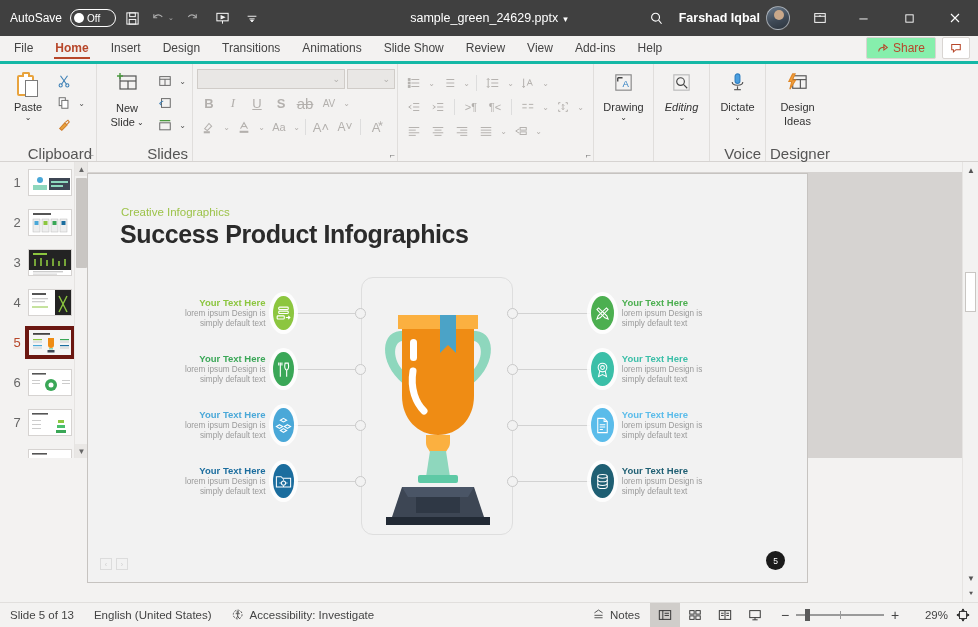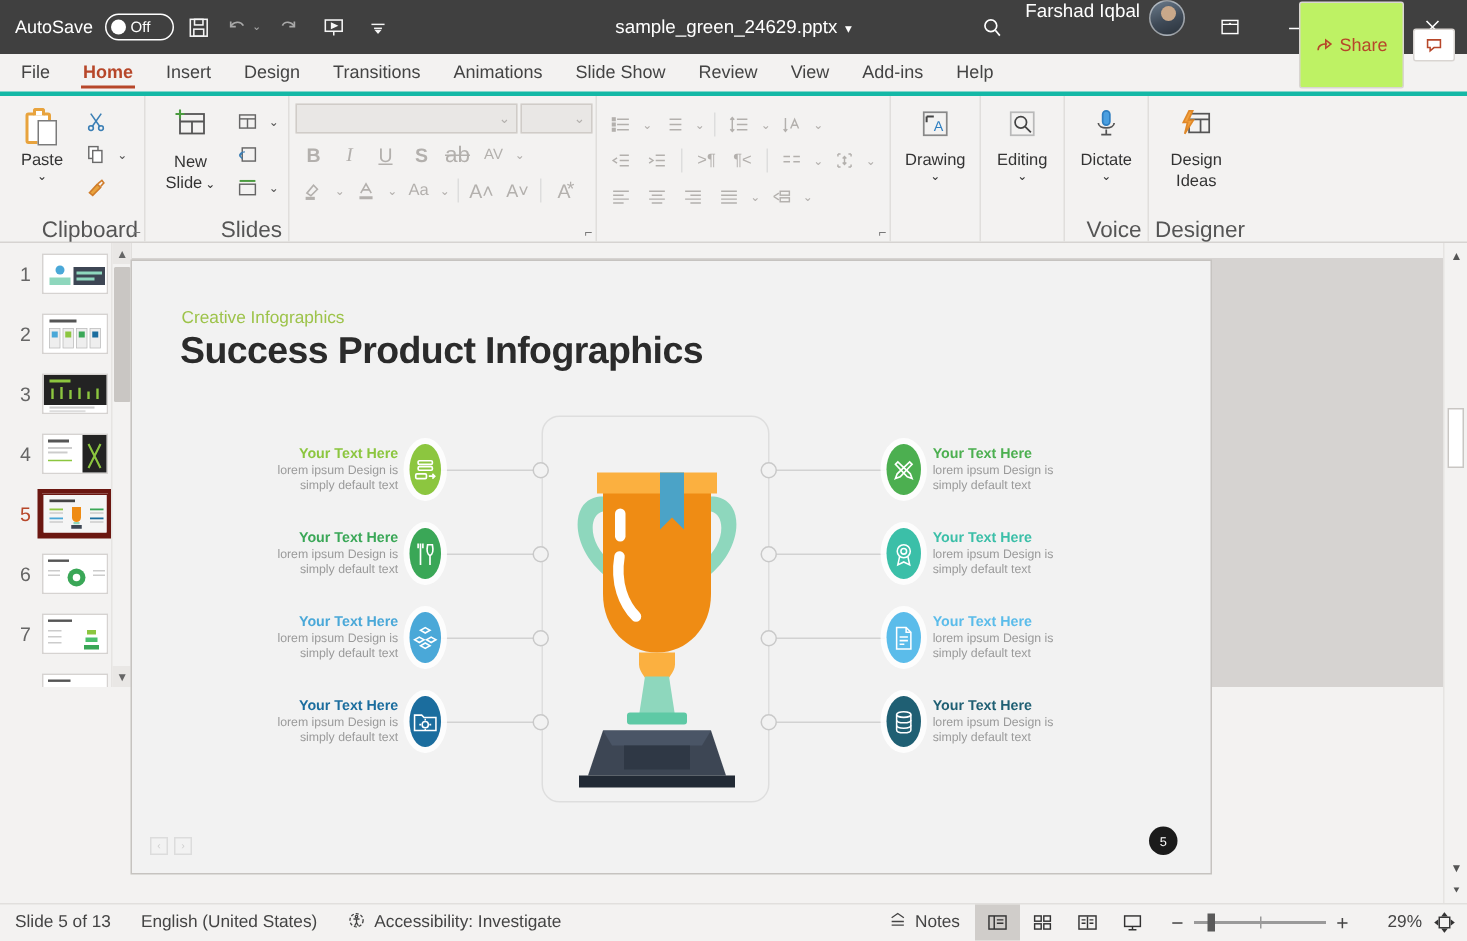--- a/index.html
+++ b/index.html
@@ -25,21 +25,21 @@
   .tb-icon {
     width:28px; height:28px; display:flex; align-items:center; justify-content:center;
     font-size:15px; color:#fff; opacity:.95; cursor:default;
   }
   .tb-icon.dim { opacity:.55; }
   .tb-title {
     position:absolute; left:0; right:0; text-align:center; font-size:12.5px;
     pointer-events:none;
   }
   .tb-title span.caret { font-size:9px; margin-left:5px; }
-  .tb-right { margin-left:auto; display:flex; height:100%; }
+  .tb-right { margin-left:auto; display:flex; align-items:center; height:100%;font-weight:bold; }
   .search-ic { width:44px; display:flex; align-items:center; justify-content:center; font-size:16px;}
   .user-name { font-size:12.5px; padding-right:6px; }
   .avatar {
     width:24px;height:24px;border-radius:50%;
     background:linear-gradient(160deg,#6b7b8c 0%,#3f4a57 55%,#2b333c 100%);
     border:1px solid rgba(255,255,255,.5); margin-right:10px; position:relative; overflow:hidden;
   }
   .avatar:after{content:"";position:absolute;width:10px;height:10px;border-radius:50%;
     background:#c9a88a;left:7px;top:3px;}
   .ribbon-btn { width:40px; display:flex; align-items:center; justify-content:center; font-size:14px;}
@@ -52,22 +52,22 @@
   .tab {
     font-size:12px; color:#444; padding:4px 11px 6px; position:relative; white-space:nowrap;
   }
   .tab.first { padding-left:14px; }
   .tab.active { color:#b7472a; font-weight:600; }
   .tab.active:after {
     content:""; position:absolute; left:10px; right:10px; bottom:2px; height:2.5px; background:#b7472a;
   }
   .tabbar-right { margin-left:auto; display:flex; align-items:center; gap:6px; padding:0 8px 2px 0;}
   .share-btn {
-    border:1px solid #d9d5d2; background:#bef264; color:#b7472a; font-size:12px;
-    padding:21px 10px; display:flex; align-items:center; gap:4px; border-radius:2px;
+    border:1px solid #d9d5d2; background:#86efac; color:#b7472a; font-size:12px;
+    padding:3px 10px; display:flex; align-items:center; gap:4px; border-radius:2px;
   }
   .cmt-btn {
     border:1px solid #d9d5d2; background:#fff; color:#b7472a; font-size:12px;
     width:28px; height:22px; display:flex; align-items:center; justify-content:center; border-radius:2px;
   }
   
   .ribbon {
     height:98px; background:#f3f2f1; display:flex; align-items:stretch;
     border-bottom:1px solid #d6d3d1; position:relative;
   }
@@ -573,21 +573,21 @@
           </svg>
         </span>
         <span class="lbl">Drawing</span>
         <span class="cv">⌄</span>
       </div>
     </div>
     <div class="rgroup-label"></div>
   </div>
 
   <div class="rgroup" style="width:56px;">
-    <div class="rgroup-body" style="justify-content:flex-end;">
+    <div class="rgroup-body" style="justify-content:flex-end;font-style:italic;">
       <div class="bigbtn">
         <span class="gl">
           <svg viewBox="0 0 24 24" width="23" height="23" fill="none" stroke="#444" stroke-width="1.2">
             <rect x="4" y="4" width="16" height="16" stroke="#b9b9b9"></rect>
             <circle cx="11" cy="11" r="4"></circle>
               <path d="M14 14 L18 18"></path>
           </svg>
         </span>
         <span class="lbl">Editing</span>
         <span class="cv">⌄</span>

